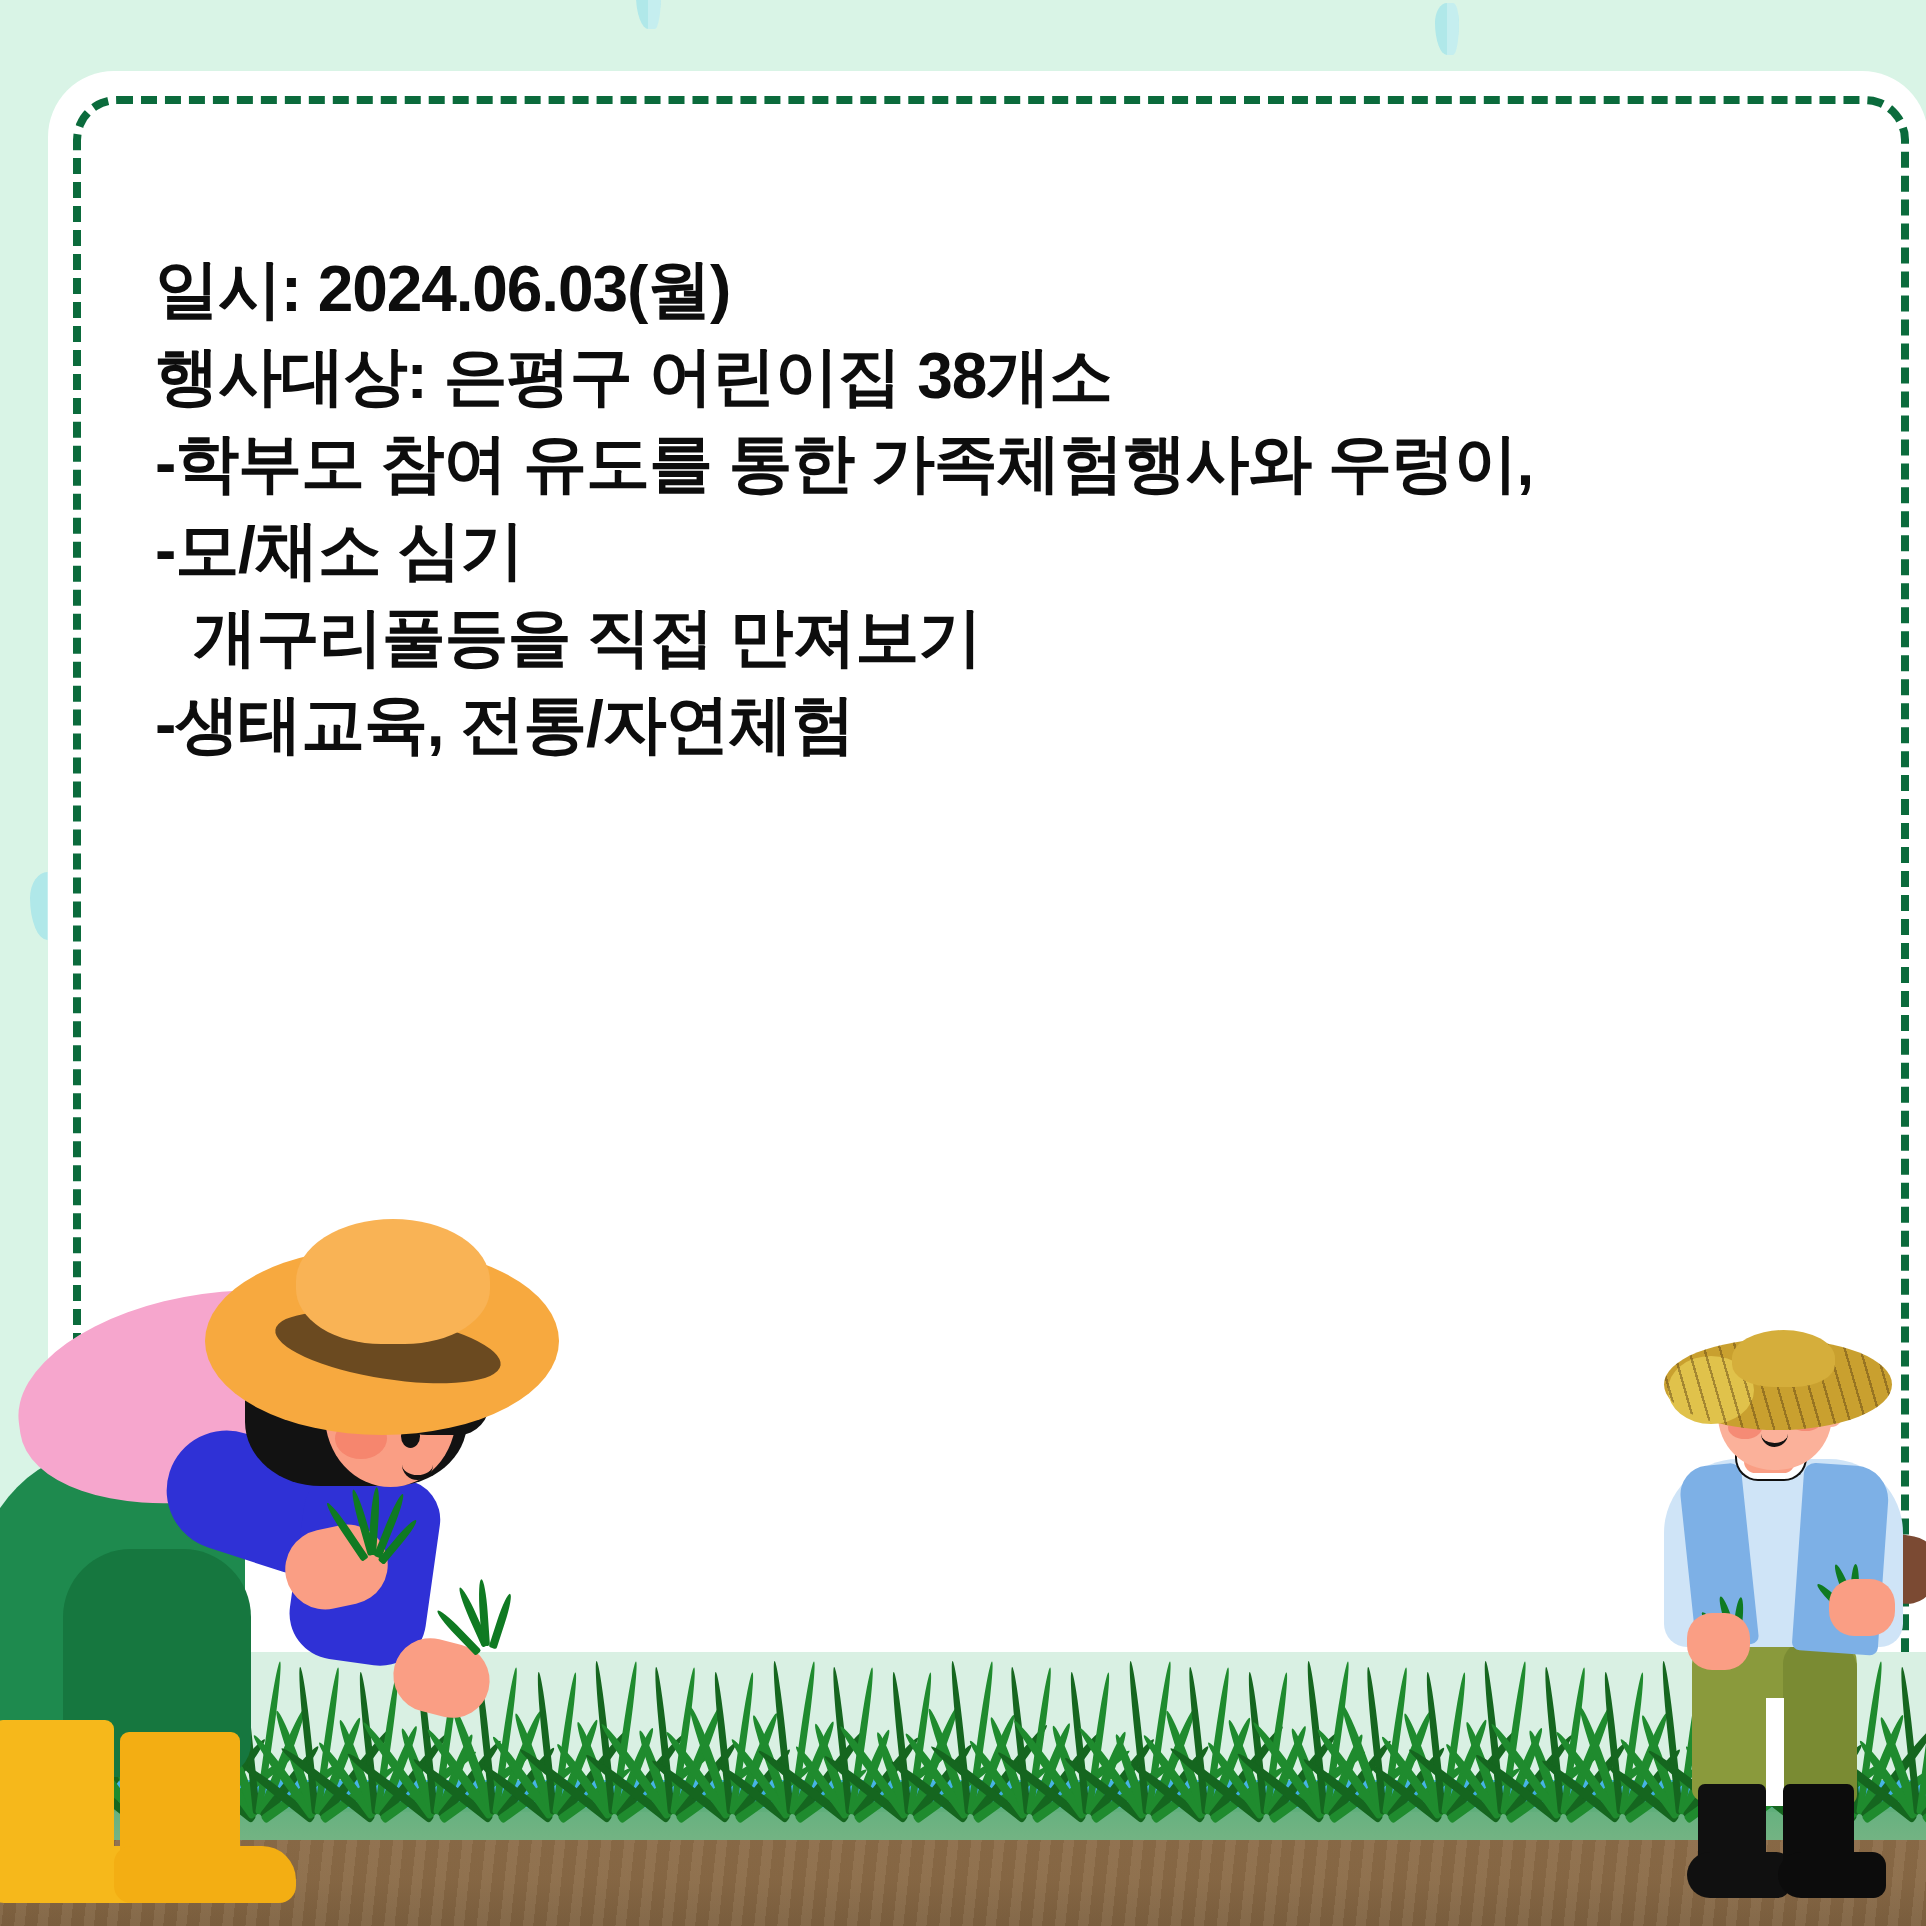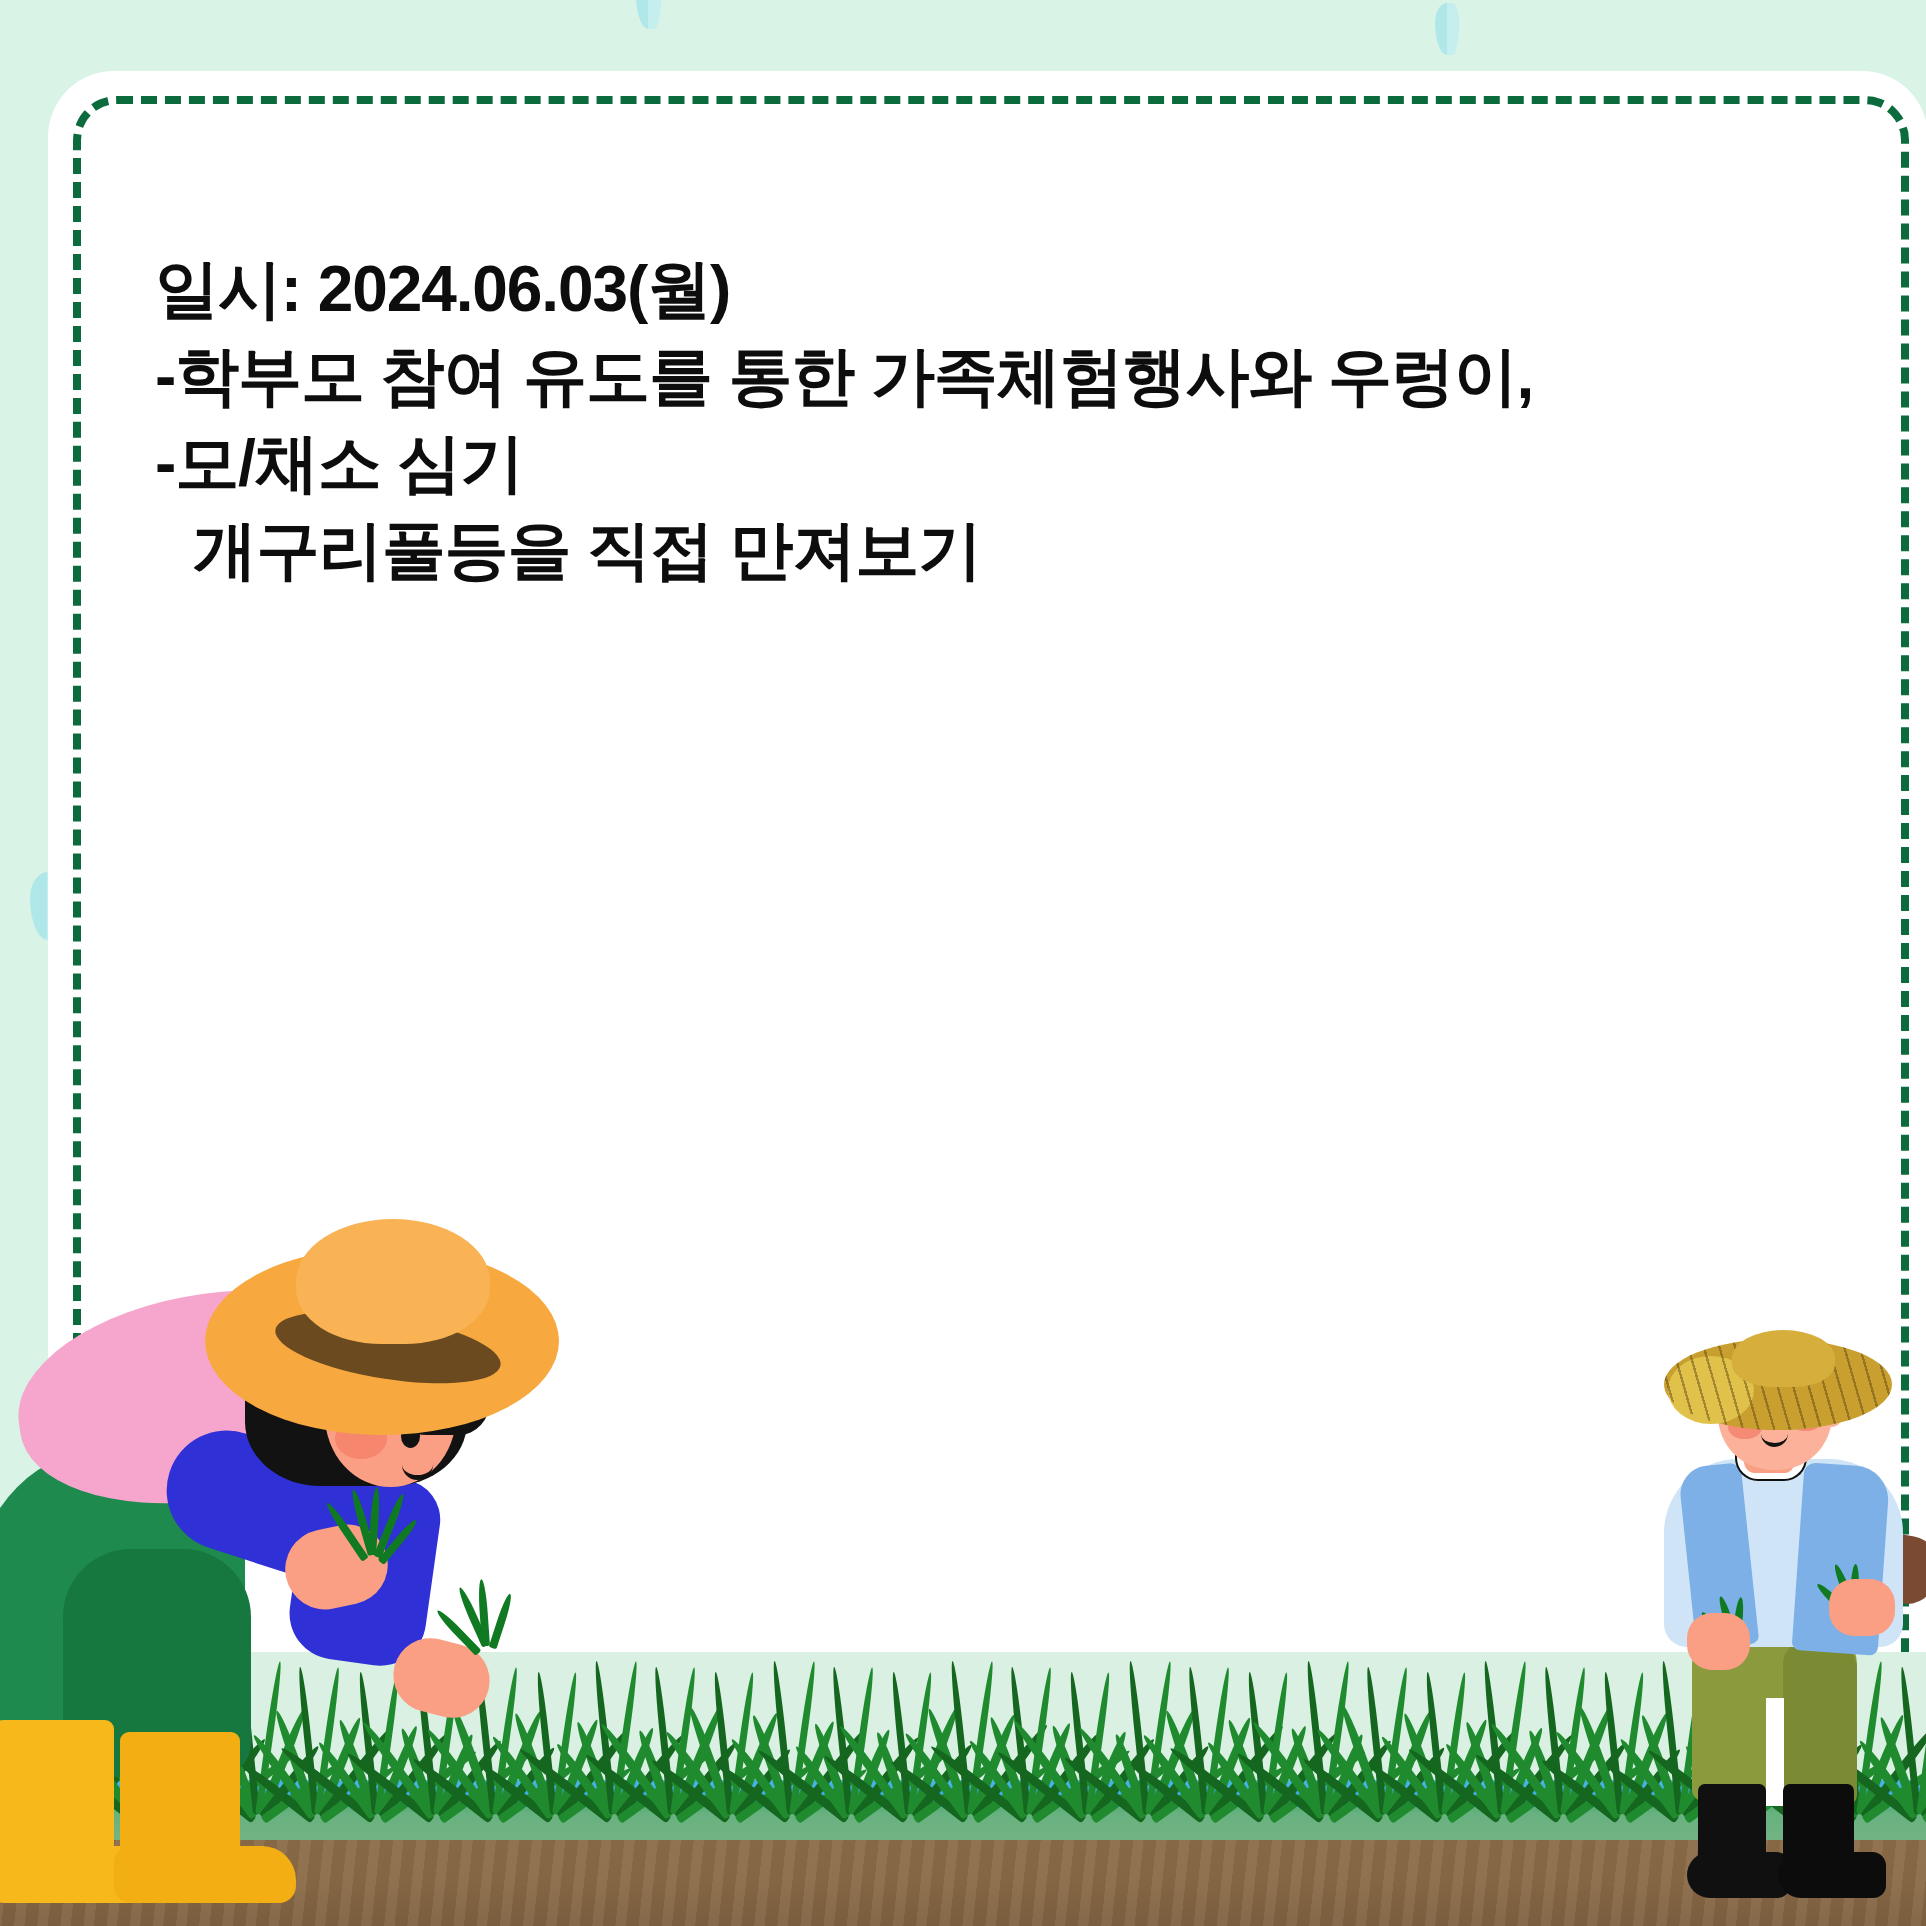--- a/index.html
+++ b/index.html
@@ -368,23 +368,25 @@
 
   <div class="drop" style="left:636px; top:-26px;  width:25px; height:55px;"></div>
   <div class="drop" style="left:1435px; top:3.4px;    width:24px; height:52px;"></div>
   <div class="drop" style="left:30px;   top:872px; width:35px; height:68px;"></div>
 
   <div id="card"></div>
   <div id="dashed"></div>
 
   <div id="textblock">
     <span class="tline">일시: 2024.06.03(월)</span>
+    <span class="tline">행사대상: 은평구 어린이집 38개소</span>
     <span class="tline">-학부모 참여 유도를 통한 가족체험행사와 우렁이,</span>
     <span class="tline">-모/채소 심기</span>
     <span class="tline indent">개구리풀등을 직접 만져보기</span>
+    <span class="tline">-생태교육, 전통/자연체험</span>
   </div>
 
   <div id="scene">
     <div id="scene-mint"></div>
     <div id="paddy-water"></div>
     <div id="paddy-mud"></div>
     <div id="soil"></div>
     <div id="rice-row">
         <div class="tuft" style="left: -17px;">
           <span class="blade dark" style="height: 68px; transform: rotate(-52deg) translateX(-7.4px);"></span>

